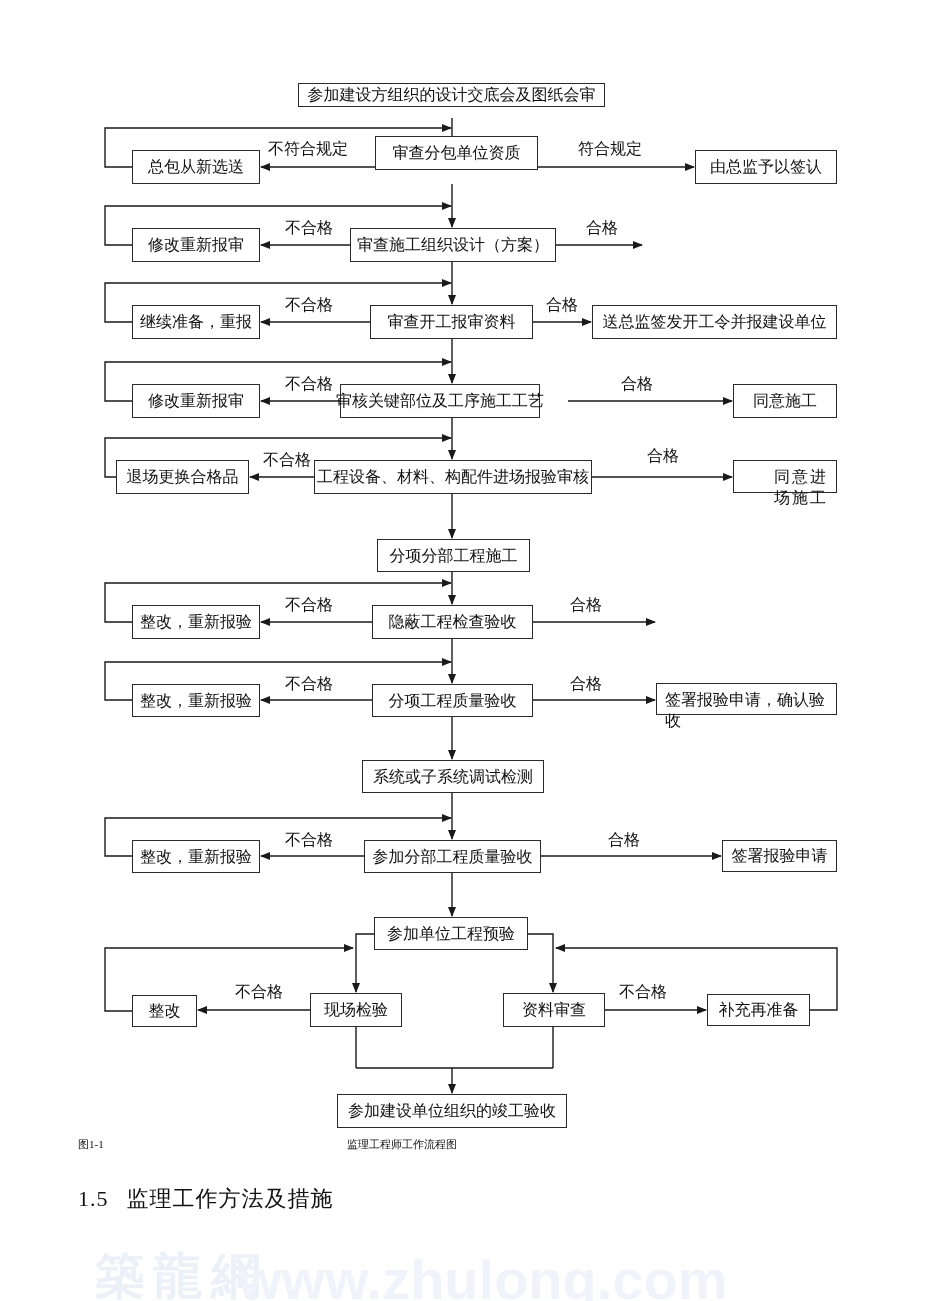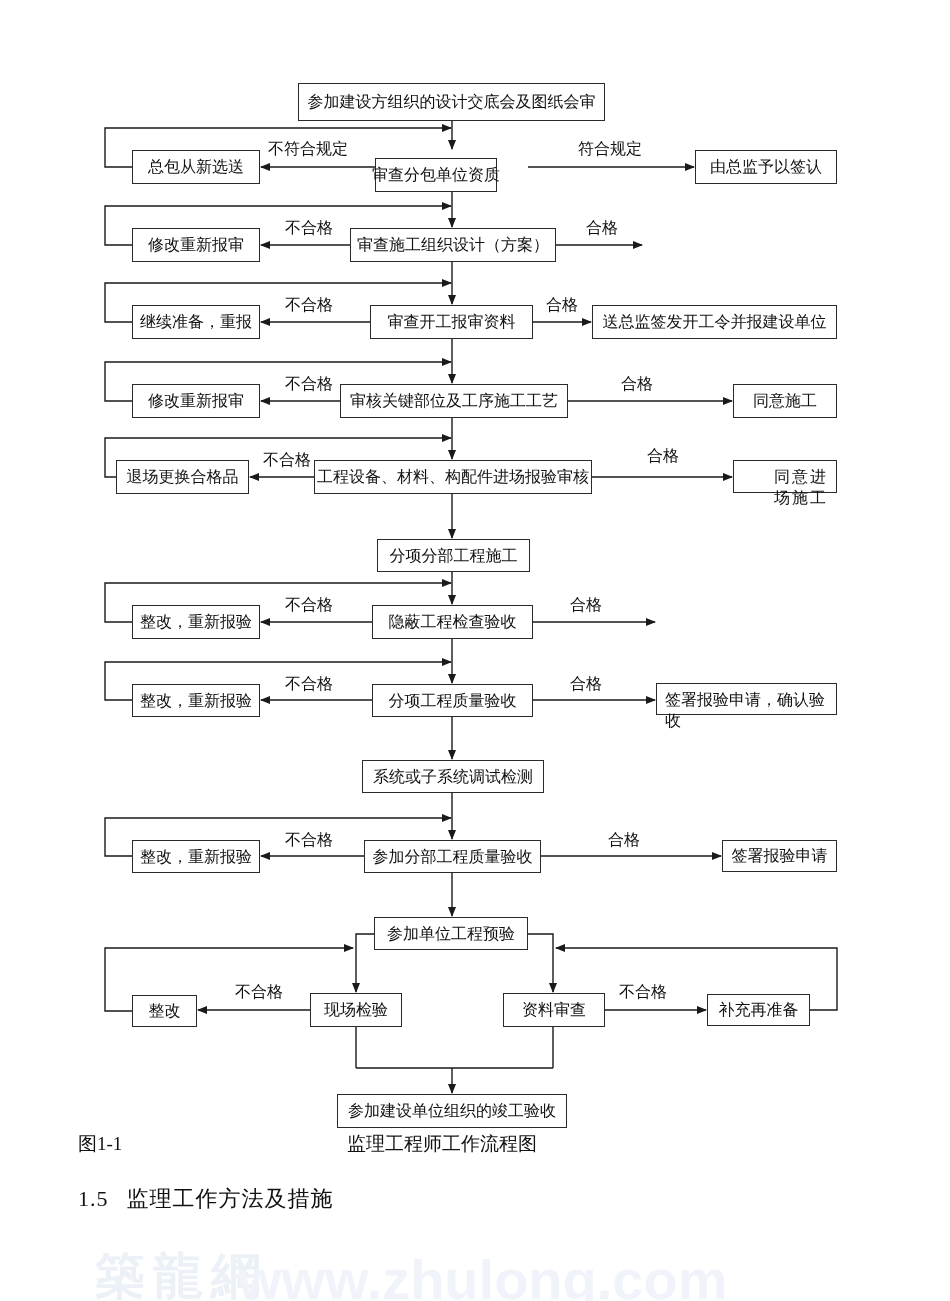--- a/index.html
+++ b/index.html
@@ -8,21 +8,21 @@
   svg.wires{position:absolute;left:0;top:0;z-index:1;}
   .bx{position:absolute;z-index:2;box-sizing:border-box;background:#ffffff;
       border:1.5px solid #2a2a2a;
       font-size:16px;line-height:1.25;
       display:flex;align-items:center;justify-content:center;
       text-align:center;white-space:nowrap;}
   .bx.wrap{white-space:normal;justify-content:flex-start;align-items:flex-start;
       text-align:left;padding:5px 8px;line-height:21px;overflow:visible;}
   .bx.sp{letter-spacing:2px;padding-left:40px;}
   .lbl{position:absolute;z-index:2;font-size:16px;line-height:16px;white-space:nowrap;}
-  .cap{position:absolute;z-index:2;font-size:19px;line-height:18px;white-space:nowrap;}
+  .cap{position:absolute;z-index:2;font-size:11px;line-height:18px;white-space:nowrap;}
   .heading{position:absolute;z-index:2;font-family:"Liberation Sans","DejaVu Sans",sans-serif;
       font-weight:normal;font-size:22px;letter-spacing:1px;white-space:nowrap;}
   .heading .num{margin-right:18px;font-family:"Liberation Serif","DejaVu Serif",serif;}
   .wm{position:absolute;z-index:0;font-weight:bold;white-space:nowrap;user-select:none;}
   .wm.cn{left:95px;top:1243px;font-size:50px;color:#ecf1f8;letter-spacing:8px;}
   .wm.en{left:238px;top:1247px;font-size:56px;color:#f0f4fa;
       font-family:"Liberation Sans","DejaVu Sans",sans-serif;}
 </style>
 </head>
 <body>
@@ -84,41 +84,41 @@
       <path d="M528,934 H553 V992" marker-end="url(#arr)"></path>
       <path d="M132,1011 H105 V948 H353" marker-end="url(#arr)"></path>
       <path d="M810,1010 H837 V948 H556" marker-end="url(#arr)"></path>
       <path d="M310,1010 H198" marker-end="url(#arr)"></path>
       <path d="M605,1010 H706" marker-end="url(#arr)"></path>
 
       <path d="M356,1027 V1068 M553,1027 V1068 M356,1068 H553"></path>
     </g>
   </svg>
 
-  <div class="bx" style="left:298px;top:83px;width:307px;height:38px">参加建设方组织的设计交底会及图纸会审</div>
+  <div class="bx" style="left:298px;top:83px;width:307px;height:24px">参加建设方组织的设计交底会及图纸会审</div>
 
   <div class="bx" style="left:132px;top:150px;width:128px;height:34px">总包从新选送</div>
-  <div class="bx" style="left:375px;top:158px;width:122px;height:34px">审查分包单位资质</div>
+  <div class="bx" style="left:375px;top:136px;width:163px;height:34px">审查分包单位资质</div>
   <div class="bx" style="left:695px;top:150px;width:142px;height:34px">由总监予以签认</div>
   <div class="lbl" style="left:268px;top:141px">不符合规定</div>
   <div class="lbl" style="left:578px;top:141px">符合规定</div>
 
   <div class="bx" style="left:132px;top:228px;width:128px;height:34px">修改重新报审</div>
   <div class="bx" style="left:350px;top:228px;width:206px;height:34px">审查施工组织设计（方案）</div>
   <div class="lbl" style="left:285px;top:220px">不合格</div>
   <div class="lbl" style="left:586px;top:220px">合格</div>
 
   <div class="bx" style="left:132px;top:305px;width:128px;height:34px">继续准备，重报</div>
   <div class="bx" style="left:592px;top:305px;width:245px;height:34px">送总监签发开工令并报建设单位</div>
   <div class="bx" style="left:370px;top:305px;width:163px;height:34px">审查开工报审资料</div>
   <div class="lbl" style="left:285px;top:297px">不合格</div>
   <div class="lbl" style="left:546px;top:297px">合格</div>
 
   <div class="bx" style="left:132px;top:384px;width:128px;height:34px">修改重新报审</div>
-  <div class="bx" style="left:340px;top:384px;width:228px;height:34px">审核关键部位及工序施工工艺</div>
+  <div class="bx" style="left:340px;top:384px;width:200px;height:34px">审核关键部位及工序施工工艺</div>
   <div class="bx" style="left:733px;top:384px;width:104px;height:34px">同意施工</div>
   <div class="lbl" style="left:285px;top:376px">不合格</div>
   <div class="lbl" style="left:621px;top:376px">合格</div>
 
   <div class="bx" style="left:116px;top:460px;width:133px;height:34px">退场更换合格品</div>
   <div class="bx" style="left:314px;top:460px;width:278px;height:34px">工程设备、材料、构配件进场报验审核</div>
   <div class="bx wrap sp" style="left:733px;top:460px;width:104px;height:33px">同意进场施工</div>
   <div class="lbl" style="left:263px;top:452px">不合格</div>
   <div class="lbl" style="left:647px;top:448px">合格</div>
 

